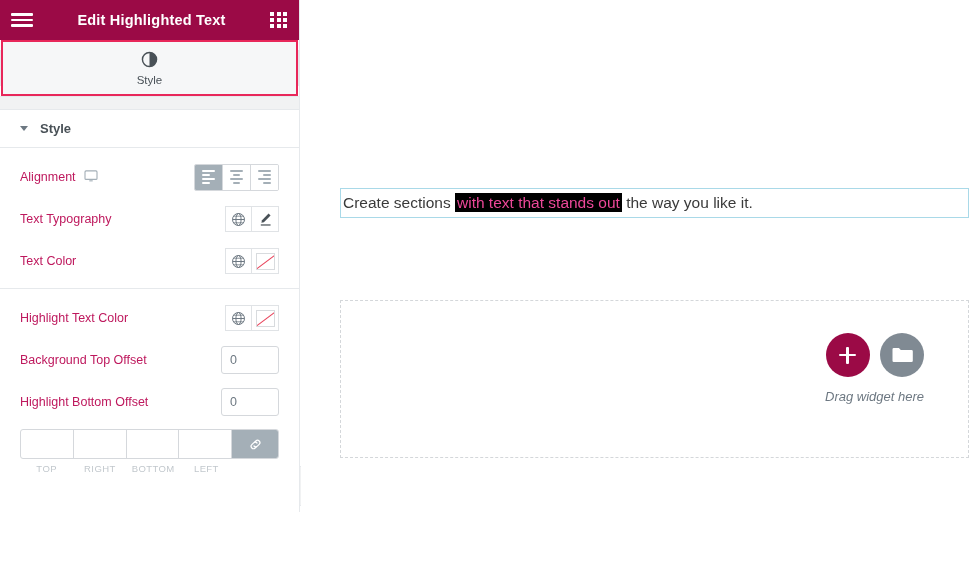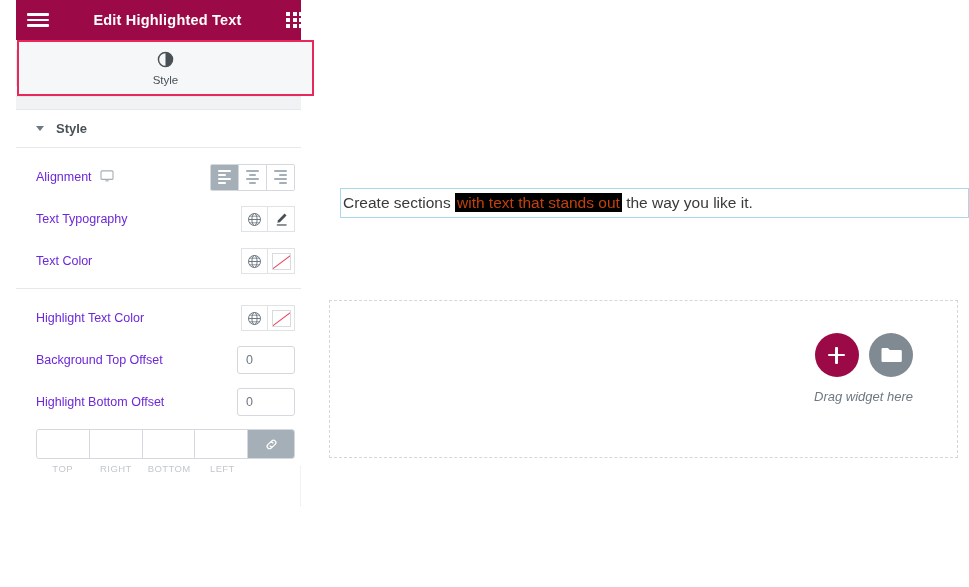--- a/index.html
+++ b/index.html
@@ -6,21 +6,21 @@
   body{
     width:969px;height:587px;overflow:hidden;
     background:#ffffff;
     font-family:"Liberation Sans",sans-serif;
     -webkit-font-smoothing:antialiased;
   }
   #app{position:relative;width:969px;height:587px;}
 
   
   #panel{
-    position:absolute;left:16px;top:0;width:300px;height:512px;
+    position:absolute;left:0;top:0;width:300px;height:512px;
     background:#ffffff;border-right:1px solid #e6e9ec;
     box-sizing:border-box;overflow:hidden;
   }
   .panel-header{
     height:40px;background:#9b0a46;color:#fff;
     display:flex;align-items:center;justify-content:space-between;
     padding:0 11px;box-sizing:border-box;
   }
   .ph-title{
     flex:1;text-align:center;font-size:14.5px;font-weight:bold;
@@ -57,21 +57,21 @@
   .caret{width:0;height:0;border-left:4.5px solid transparent;
     border-right:4.5px solid transparent;border-top:5px solid #6d7882;}
 
   .ctrl-group{padding:8px 0 6px 0;border-bottom:1px solid #e6e9ec;}
   .ctrl-group.last{border-bottom:none;}
   .row{
     display:flex;align-items:center;justify-content:space-between;
     padding:0 20px;height:42px;box-sizing:border-box;
   }
   .row-label{
-    font-size:12.5px;color:#6d28d9;display:flex;align-items:center;gap:8px;
+    font-size:12.5px;color:#be185d;display:flex;align-items:center;gap:8px;
     white-space:nowrap;
   }
   .mon-icon{display:inline-block;}
 
   
   .choices{display:flex;border:1px solid #d5d8dc;border-radius:2px;overflow:hidden;}
   .choice{
     width:27px;height:25px;display:flex;align-items:center;justify-content:center;
     background:#fff;cursor:pointer;border-right:1px solid #d5d8dc;
   }
@@ -159,24 +159,24 @@
   }
   .widget-box{
     position:absolute;left:39px;top:188px;width:629px;height:30px;
     border:1px solid #a9d9e8;box-sizing:border-box;
     display:flex;align-items:center;padding-left:2px;
   }
   .widget-text{
     font-size:15.5px;color:#3a3a3a;white-space:nowrap;
     font-family:"Liberation Sans",sans-serif;
   }
-  .hl{background:#000000;color:#c2410c;padding:1px 2px;}
+  .hl{background:#000000;color:#ec4899;padding:1px 2px;}
 
   .dropzone{
-    position:absolute;left:28px;top:300px;width:629px;height:158px;
+    position:absolute;left:39px;top:300px;width:629px;height:158px;
     border:1px dashed #d4d7da;box-sizing:border-box;
   }
   .dz-inner{
     position:absolute;right:44px;top:32px;display:flex;flex-direction:column;
     align-items:center;gap:12px;
   }
   .dz-buttons{display:flex;gap:10px;}
   .circ{
     width:44px;height:44px;border-radius:50%;display:flex;align-items:center;
     justify-content:center;cursor:pointer;

